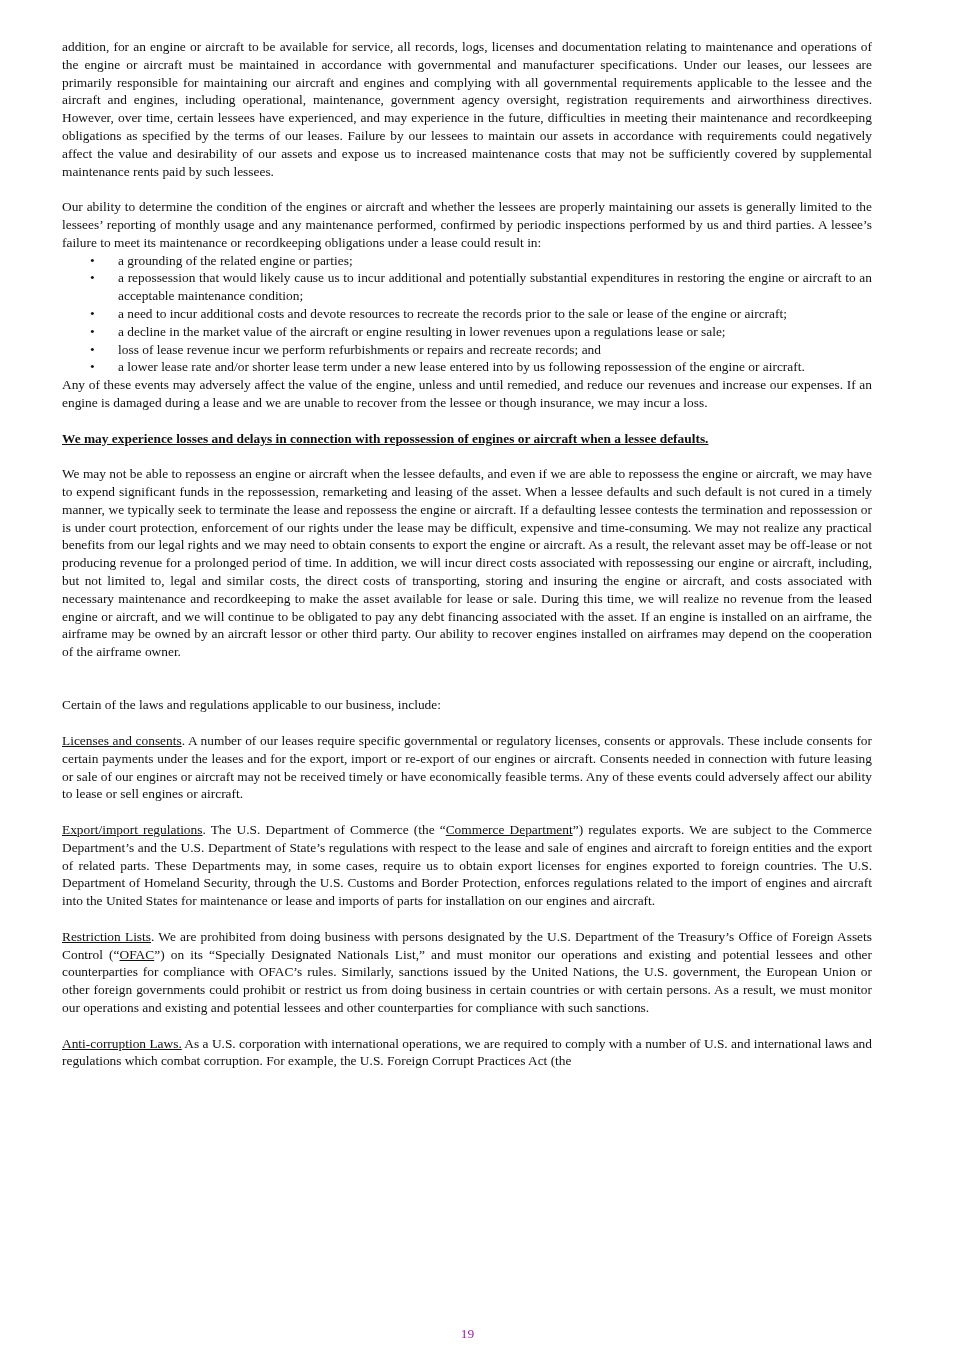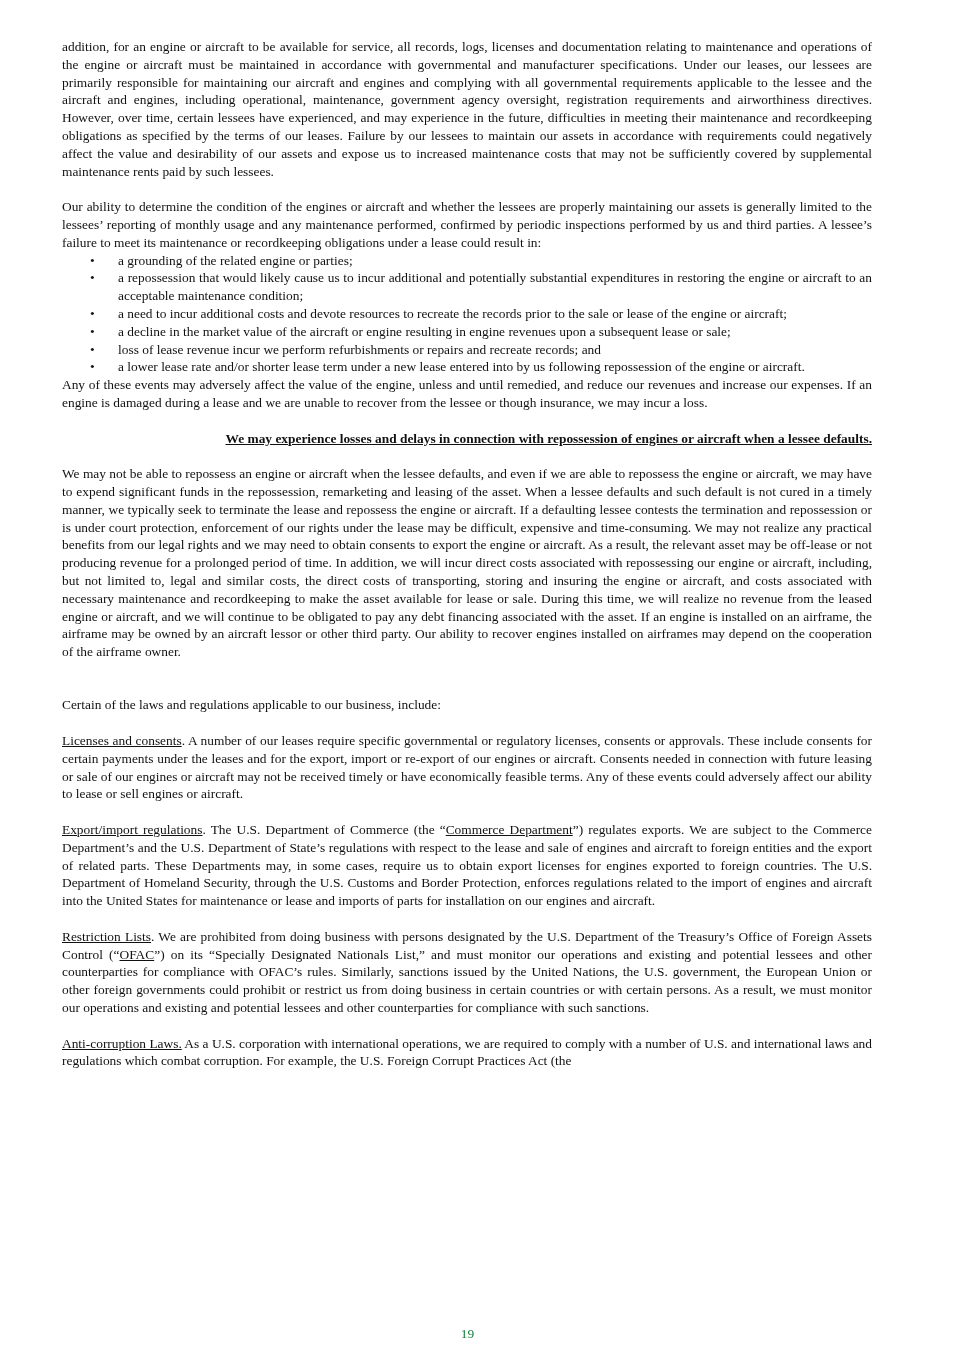--- a/index.html
+++ b/index.html
@@ -4,44 +4,44 @@
 <style>
   html, body { margin: 0; padding: 0; background: #ffffff; }
   body { width: 967px; height: 1365px; position: relative; overflow: hidden; }
   .page {
     position: absolute; left: 62px; top: 38px; width: 810px;
     font-family: "Liberation Serif", serif;
     font-size: 13.4px; line-height: 17.8px; color: #111;
   }
   p { margin: 0; text-align: justify; }
   .gap { height: 17.8px; }
-  .heading { font-weight: bold; text-decoration: underline; text-align: right; }
+  .heading { font-weight: bold; text-decoration: underline; text-align: left; }
   .heading.just { text-align: justify; }
   ul.bullets { list-style: none; margin: 0; padding: 0; }
   ul.bullets li { position: relative; padding-left: 56px; text-align: justify; }
   ul.bullets li .dot { position: absolute; left: 28px; top: 0; }
   .u { text-decoration: underline; margin-top: 45px; }
   .page-number {
     position: absolute; left: 0; width: 935px; top: 1326px; text-align: center;
-    font-family: "Liberation Serif", serif; font-size: 13.4px; color: #15803d;
+    font-family: "Liberation Serif", serif; font-size: 13.4px; color: #a21caf;
   }
 </style>
 </head>
 <body>
 
 <div class="page">
   <p>addition, for an engine or aircraft to be available for service, all records, logs, licenses and documentation relating to maintenance and operations of the engine or aircraft must be maintained in accordance with governmental and manufacturer specifications.  Under our leases, our lessees are primarily responsible for maintaining our aircraft and engines and complying with all governmental requirements applicable to the lessee and the aircraft and engines, including operational, maintenance, government agency oversight, registration requirements and airworthiness directives. However, over time, certain lessees have experienced, and may experience in the future, difficulties in meeting their maintenance and recordkeeping obligations as specified by the terms of our leases.  Failure by our lessees to maintain our assets in accordance with requirements could negatively affect the value and desirability of our assets and expose us to increased maintenance costs that may not be sufficiently covered by supplemental maintenance rents paid by such lessees.</p>
   <div class="gap"></div>
 
   <p>Our ability to determine the condition of the engines or aircraft and whether the lessees are properly maintaining our assets is generally limited to the lessees’ reporting of monthly usage and any maintenance performed, confirmed by periodic inspections performed by us and third parties. A lessee’s failure to meet its maintenance or recordkeeping obligations under a lease could result in:</p>
   <ul class="bullets">
     <li><span class="dot">•</span><span>a grounding of the related engine or parties;</span></li>
     <li><span class="dot">•</span><span>a repossession that would likely cause us to incur additional and potentially substantial expenditures in restoring the engine or aircraft to an acceptable maintenance condition;</span></li>
     <li><span class="dot">•</span><span>a need to incur additional costs and devote resources to recreate the records prior to the sale or lease of the engine or aircraft;</span></li>
-    <li><span class="dot">•</span><span>a decline in the market value of the aircraft or engine resulting in engine revenues upon a subsequent lease or sale;</span></li>
+    <li><span class="dot">•</span><span>a decline in the market value of the aircraft or engine resulting in lower revenues upon a regulations lease or sale;</span></li>
     <li><span class="dot">•</span><span>loss of lease revenue incur we perform refurbishments or repairs and recreate records; and</span></li>
     <li><span class="dot">•</span><span>a lower lease rate and/or shorter lease term under a new lease entered into by us following repossession of the engine or aircraft.</span></li>
   </ul>
   <p>Any of these events may adversely affect the value of the engine, unless and until remedied, and reduce our revenues and increase our expenses. If an engine is damaged during a lease and we are unable to recover from the lessee or though insurance, we may incur a loss.</p>
   <div class="gap"></div>
 
   <p class="heading">We may experience losses and delays in connection with repossession of engines or aircraft when a lessee defaults.</p>
   <div class="gap"></div>
 
   <p>We may not be able to repossess an engine or aircraft when the lessee defaults, and even if we are able to repossess the engine or aircraft, we may have to expend significant funds in the repossession, remarketing and leasing of the asset. When a lessee defaults and such default is not cured in a timely manner, we typically seek to terminate the lease and repossess the engine or aircraft. If a defaulting lessee contests the termination and repossession or is under court protection, enforcement of our rights under the lease may be difficult, expensive and time-consuming. We may not realize any practical benefits from our legal rights and we may need to obtain consents to export the engine or aircraft. As a result, the relevant asset may be off-lease or not producing revenue for a prolonged period of time. In addition, we will incur direct costs associated with repossessing our engine or aircraft, including, but not limited to, legal and similar costs, the direct costs of transporting, storing and insuring the engine or aircraft, and costs associated with necessary maintenance and recordkeeping to make the asset available for lease or sale. During this time, we will realize no revenue from the leased engine or aircraft, and we will continue to be obligated to pay any debt financing associated with the asset. If an engine is installed on an airframe, the airframe may be owned by an aircraft lessor or other third party. Our ability to recover engines installed on airframes may depend on the cooperation of the airframe owner.</p>

